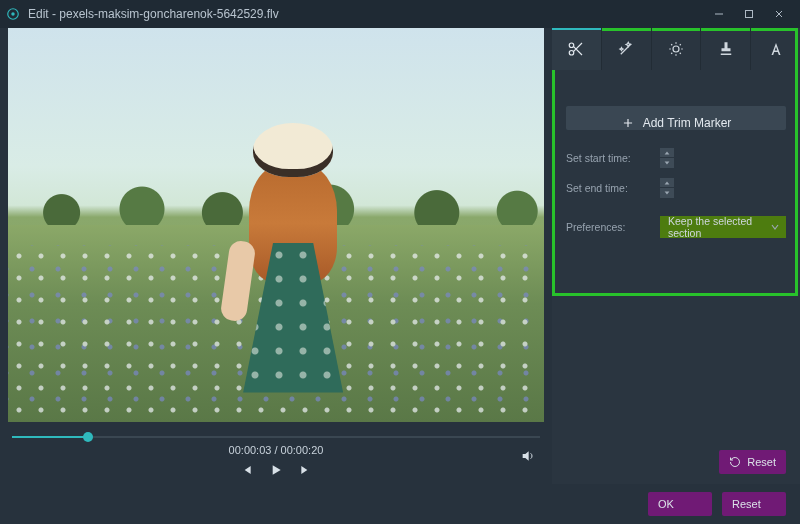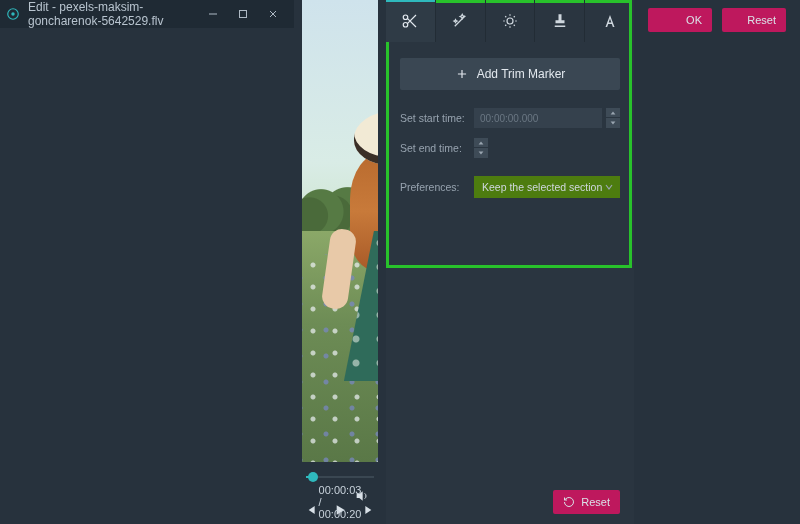--- a/index.html
+++ b/index.html
@@ -1,17 +1,17 @@
 <!DOCTYPE html>
 <html><head>
 <meta charset="utf-8">
 <style>
   * { box-sizing: border-box; margin: 0; padding: 0; font-family: "Segoe UI", Arial, sans-serif; }
   body { background: #1e2a35; width: 800px; height: 524px; overflow: hidden; }
-  .window { width: 800px; height: 524px; background: #27323d; display: flex; flex-direction: row; }
+  .window { width: 800px; height: 524px; background: #27323d; display: flex; flex-direction: column; }
   .titlebar { height: 28px; background: #1f2a34; display: flex; align-items: center; padding: 0 6px; color: #b8c4cf; font-size: 12px; }
   .titlebar .app-icon { width: 14px; height: 14px; margin-right: 8px; }
   .titlebar .title { flex: 1; }
   .titlebar .win-btn { width: 30px; height: 28px; display: flex; align-items: center; justify-content: center; color: #aeb9c4; }
   .body { flex: 1; display: flex; min-height: 0; }
   .left { flex: 1; display: flex; flex-direction: column; padding: 0 8px 4px 8px; }
   .preview { flex: 1; background: #000; margin-top: 0; position: relative; overflow: hidden; }
   .sky { position: absolute; inset: 0; background: linear-gradient(#cfe3ec 0%, #d9ece6 35%, #d2e7d7 45%, #8aa86b 48%, #7a9c5f 100%); }
   .trees { position: absolute; left: 0; right: 0; top: 36%; height: 18%; background:
     radial-gradient(circle at 10% 60%, #4a6a3a 18px, transparent 19px),
@@ -29,45 +29,45 @@
   .hat { position: absolute; top: 0; left: 20px; width: 80px; height: 54px; background: #f2ead5; border-radius: 50% 50% 45% 45%; box-shadow: inset 0 -8px 0 #3a2f27; }
   .hair { position: absolute; top: 40px; left: 16px; width: 88px; height: 120px; background: linear-gradient(#b86a2e,#c87a3a,#a85a28); border-radius: 40% 40% 30% 30%; }
   .dress { position: absolute; top: 120px; left: 10px; width: 100px; height: 150px; background: #2f6b5a; clip-path: polygon(30% 0, 70% 0, 100% 100%, 0 100%); }
   .dress::after{content:"";position:absolute;inset:0;background:
     radial-gradient(circle,#eaf0e8 3px,transparent 4px) 0 0/24px 24px; opacity:.55;}
   .arm { position:absolute; top:118px; left:-8px; width:26px; height:80px; background:#e8c9a8; border-radius:12px; transform:rotate(8deg);}
   .timeline { height: 18px; position: relative; margin-top: 6px; }
   .track { position: absolute; left: 4px; right: 4px; top: 8px; height: 2px; background: #3a4752; }
   .progress { position: absolute; left: 4px; top: 8px; height: 2px; background: #2fb9bd; }
   .thumb { position: absolute; top: 4px; width: 10px; height: 10px; background: #2fb9bd; border-radius: 50%; transform: translateX(-50%); }
-  .controls { height: 34px; display: flex; align-items: center; justify-content: flex-start; position: relative; color: #c8d2db; font-size: 11px; }
+  .controls { height: 34px; display: flex; align-items: center; justify-content: center; position: relative; color: #c8d2db; font-size: 11px; }
   .time { position: absolute; left: 50%; transform: translateX(-50%); top: -2px; }
   .playrow { display: flex; gap: 14px; margin-top: 14px; align-items: center; }
   .ctrl-icon { width: 16px; height: 16px; color: #d8e0e7; }
   .vol { position: absolute; right: 8px; top: 2px; }
   .right { width: 248px; background: #2a3540; display: flex; flex-direction: column; position: relative; }
   .highlight { position: absolute; top: 0; left: 0; right: 2px; height: 268px; border: 3px solid #28c22b; pointer-events: none; }
   .tabs { height: 42px; display: flex; }
   .tab { flex: 1; display: flex; align-items: center; justify-content: center; border-right: 1px solid #222c35; color: #cfd7de; position: relative; }
   .tab:last-child { border-right: none; }
   .tab.active { background: #2f3b46; }
   .tab.active::before { content:""; position:absolute; top:0; left:0; right:0; height:2px; background:#2fb9bd; }
   .panel { padding: 16px 14px; color: #b6c0c9; font-size: 11px; }
-  .btn-wide { background: #3a4753; height: 32px; border-radius: 2px; display: flex; align-items: center; justify-content: center; gap: 8px; color: #e2e8ee; font-size: 12px; margin-bottom: 18px; }
-  .row { display: flex; align-items: center; gap: 4px; margin-bottom: 10px; }
+  .btn-wide { background: #3a4753; height: 24px; border-radius: 2px; display: flex; align-items: flex-end; justify-content: center; gap: 8px; color: #e2e8ee; font-size: 12px; margin-bottom: 18px; margin-top: 20px; }
+  .row { display: flex; align-items: center; gap: 24px; margin-bottom: 10px; }
   .row-label { width: 70px; font-size: 10.5px; color: #97a3af; }
   .field-input { flex: 1; height: 20px; background: #35414d; border: none; display: flex; align-items: center; padding: 0 6px; color: #6a7783; font-size: 10px; position: relative; }
   .spinner { width: 14px; display: flex; flex-direction: column; }
   .spinner div { height: 10px; background: #3e4b57; display:flex; align-items:center; justify-content:center; }
   .spinner div:first-child { border-bottom: 1px solid #2a3540; }
   .spinner svg { width: 8px; height: 8px; color:#9aa6b1; }
   .dropdown { flex: 1; height: 22px; background: #4d7c0f; display: flex; align-items: center; padding: 0 8px; color: #cfd7de; font-size: 10.5px; position: relative; }
   .dropdown svg { position: absolute; right: 6px; width: 10px; height: 10px; color:#9aa6b1; }
   .footer { height: 40px; display: flex; align-items: center; justify-content: flex-end; gap: 10px; padding: 0 14px; background: #27323d; }
-  .btn { min-width: 64px; height: 24px; background: #be185d; color: #dbe2e8; font-size: 11px; display: flex; align-items: center; justify-content: flex-end; gap: 6px; border-radius: 2px; padding: 0 10px; }
+  .btn { min-width: 64px; height: 24px; background: #701a75; color: #dbe2e8; font-size: 11px; display: flex; align-items: center; justify-content: flex-start; gap: 6px; border-radius: 2px; padding: 0 10px; }
   .reset-row { padding: 0 14px 10px 14px; display: flex; justify-content: flex-end; margin-top: auto; }
   svg { display: block; }
 </style>
 </head>
 <body>
 
 <div class="window">
   <div class="titlebar">
     <svg class="app-icon" viewBox="0 0 24 24">
         <circle cx="12" cy="12" r="9" fill="none" stroke="#2fb9bd" stroke-width="2"></circle>
@@ -175,23 +175,20 @@
       <div class="panel">
         <div class="btn-wide">
           <svg width="14" height="14" viewBox="0 0 24 24" stroke="#e2e8ee" stroke-width="2">
               <path d="M12 5v14M5 12h14"></path>
             </svg>
           <span>Add Trim Marker</span>
         </div>
 
         <div class="row">
           <div class="row-label">Set start time:</div>
-          <div class="field-input">
-            <span>00:00:00.000</span>
-          </div>
           <div class="spinner">
             <div>
                 <svg viewBox="0 0 10 10">
                   <path d="M2 7l3-4 3 4z" fill="currentColor"></path>
                 </svg>
               </div>
             <div>
                 <svg viewBox="0 0 10 10">
                   <path d="M2 3l3 4 3-4z" fill="currentColor"></path>
                 </svg>

